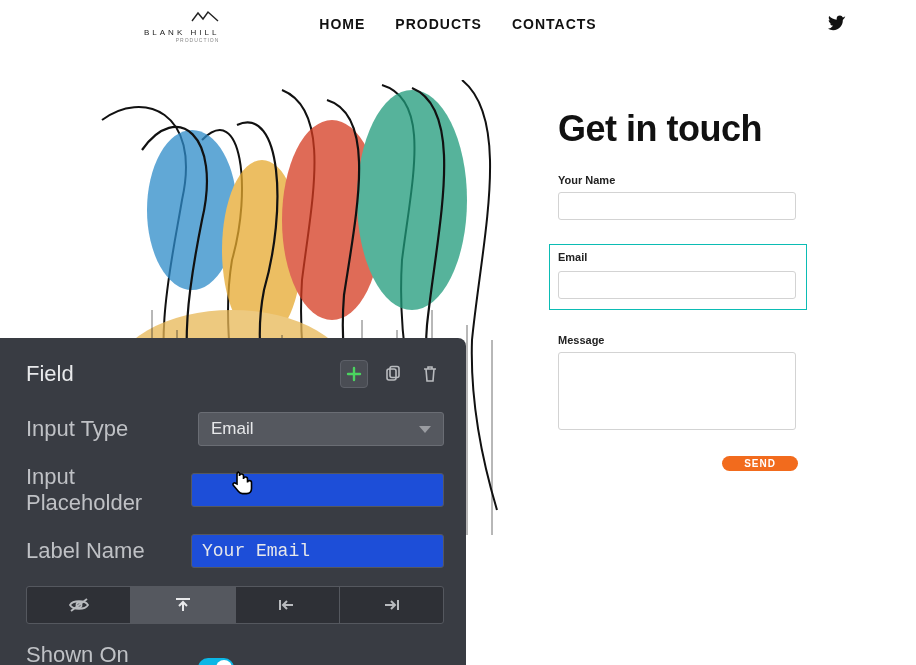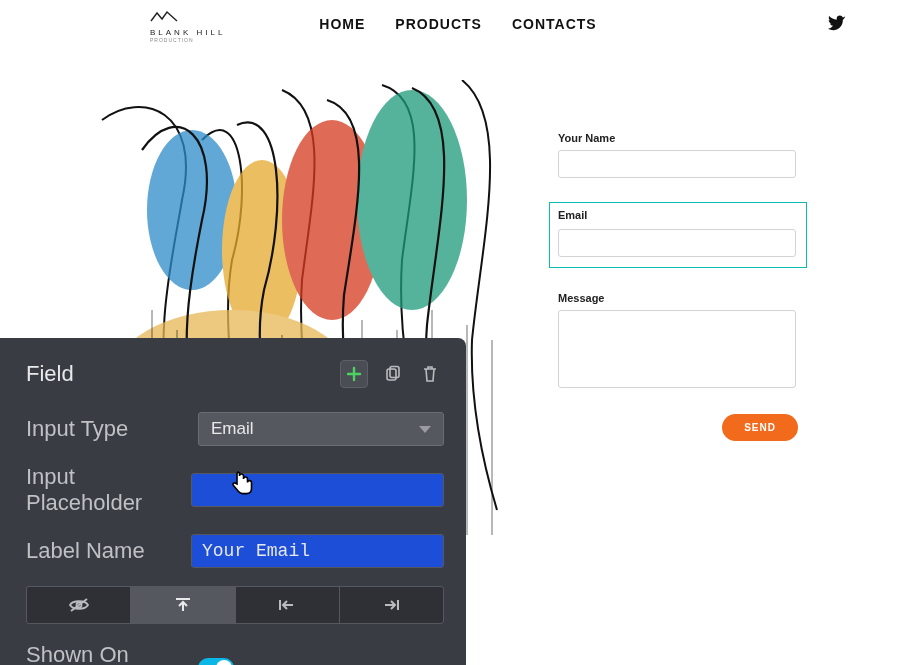--- a/index.html
+++ b/index.html
@@ -1,20 +1,20 @@
 <!DOCTYPE html>
 <html><head>
 <meta charset="utf-8">
 <style>
   * { margin:0; padding:0; box-sizing:border-box; }
   body { font-family: Arial, Helvetica, sans-serif; width:916px; height:665px; background:#fff; position:relative; overflow:hidden; }
 
   
   .header { position:absolute; top:0; left:0; right:0; height:54px; display:flex; align-items:center; }
-  .logo { position:absolute; left:150px; top:8px; text-align:left; }
+  .logo { position:absolute; left:144px; top:8px; text-align:right; }
   .logo-mark { font-size:14px; line-height:10px; }
   .logo-text { font-size:8px; letter-spacing:3px; color:#222; margin-top:2px; }
   .logo-sub  { font-size:5px; letter-spacing:1px; color:#888; }
   .nav { position:absolute; left:50%; transform:translateX(-50%); top:16px; display:flex; gap:30px; }
   .nav a { font-size:14px; font-weight:bold; letter-spacing:1px; text-decoration:none; color:#111; }
   .twitter { position:absolute; right:70px; top:14px; }
 
   
   .hero-img { position:absolute; left:82px; top:80px; width:430px; height:460px; }
   .hero-img svg { width:100%; height:100%; }
@@ -22,21 +22,21 @@
   .contact { position:absolute; left:558px; top:108px; width:240px; }
   .contact h1 { font-size:36px; font-weight:800; letter-spacing:-0.5px; color:#111; }
   .form-group { margin-top:24px; }
   .form-group.selected { border:1px solid #0bbcb4; padding:6px 8px 10px 8px; margin-left:-9px; margin-right:-9px; }
   .form-group label { font-size:11px; font-weight:bold; color:#222; display:block; }
   .form-group input[type=text],
   .form-group textarea { width:238px; border:1px solid #d3d3d3; border-radius:3px; background:#fff; font-size:12px; padding:6px; margin-top:6px; }
   .form-group input[type=text]{ height:28px; }
   .form-group.selected input[type=text]{ margin-top:8px; }
   .form-group textarea { height:78px; resize:none; }
-  .send-btn { margin-top:22px; float:right; background:#f26b1d; color:#fff; border:none; border-radius:16px; font-size:10px; font-weight:bold; letter-spacing:1px; padding:8px 22px; cursor:pointer; }
+  .send-btn { margin-top:22px; float:right; background:#f26b1d; color:#fff; border:none; border-radius:16px; font-size:10px; font-weight:bold; letter-spacing:1px; padding:2px 22px; cursor:pointer; }
 
   
   .panel { position:absolute; left:0; top:338px; width:466px; height:327px; background:#393c43; color:#cfd1d4; border-radius:0 8px 0 0; padding:22px 22px 8px 26px; font-size:17px; }
   .panel-header { display:flex; align-items:center; justify-content:space-between; margin-bottom:24px; }
   .panel-title { font-size:22px; color:#e8e9eb; }
   .panel-icons { display:flex; gap:10px; align-items:center; }
   .icon-btn { width:28px; height:28px; display:flex; align-items:center; justify-content:center; border-radius:4px; cursor:pointer; }
   .icon-btn.add { background:#4a4d54; border:1px solid #5d6068; }
   .panel-row { display:flex; align-items:center; margin-bottom:18px; }
   .panel-row .lbl { width:172px; color:#bfc1c5; font-size:22px; }
@@ -114,20 +114,21 @@
     <line x1="280" y1="240" x2="280" y2="455"></line>
         <line x1="315" y1="250" x2="315" y2="455"></line>
     <line x1="350" y1="230" x2="350" y2="455"></line>
         <line x1="385" y1="245" x2="385" y2="455"></line>
     <line x1="410" y1="260" x2="410" y2="455"></line>
   </g>
 </svg>
 </div>
 
 <div class="contact">
+  <h1>Get in touch</h1>
 
   <div class="form-group">
     <label>Your Name</label>
     <input type="text" style="">
   </div>
 
   <div class="form-group selected">
     <label>Email</label>
     <input type="text" style="">
   </div>

